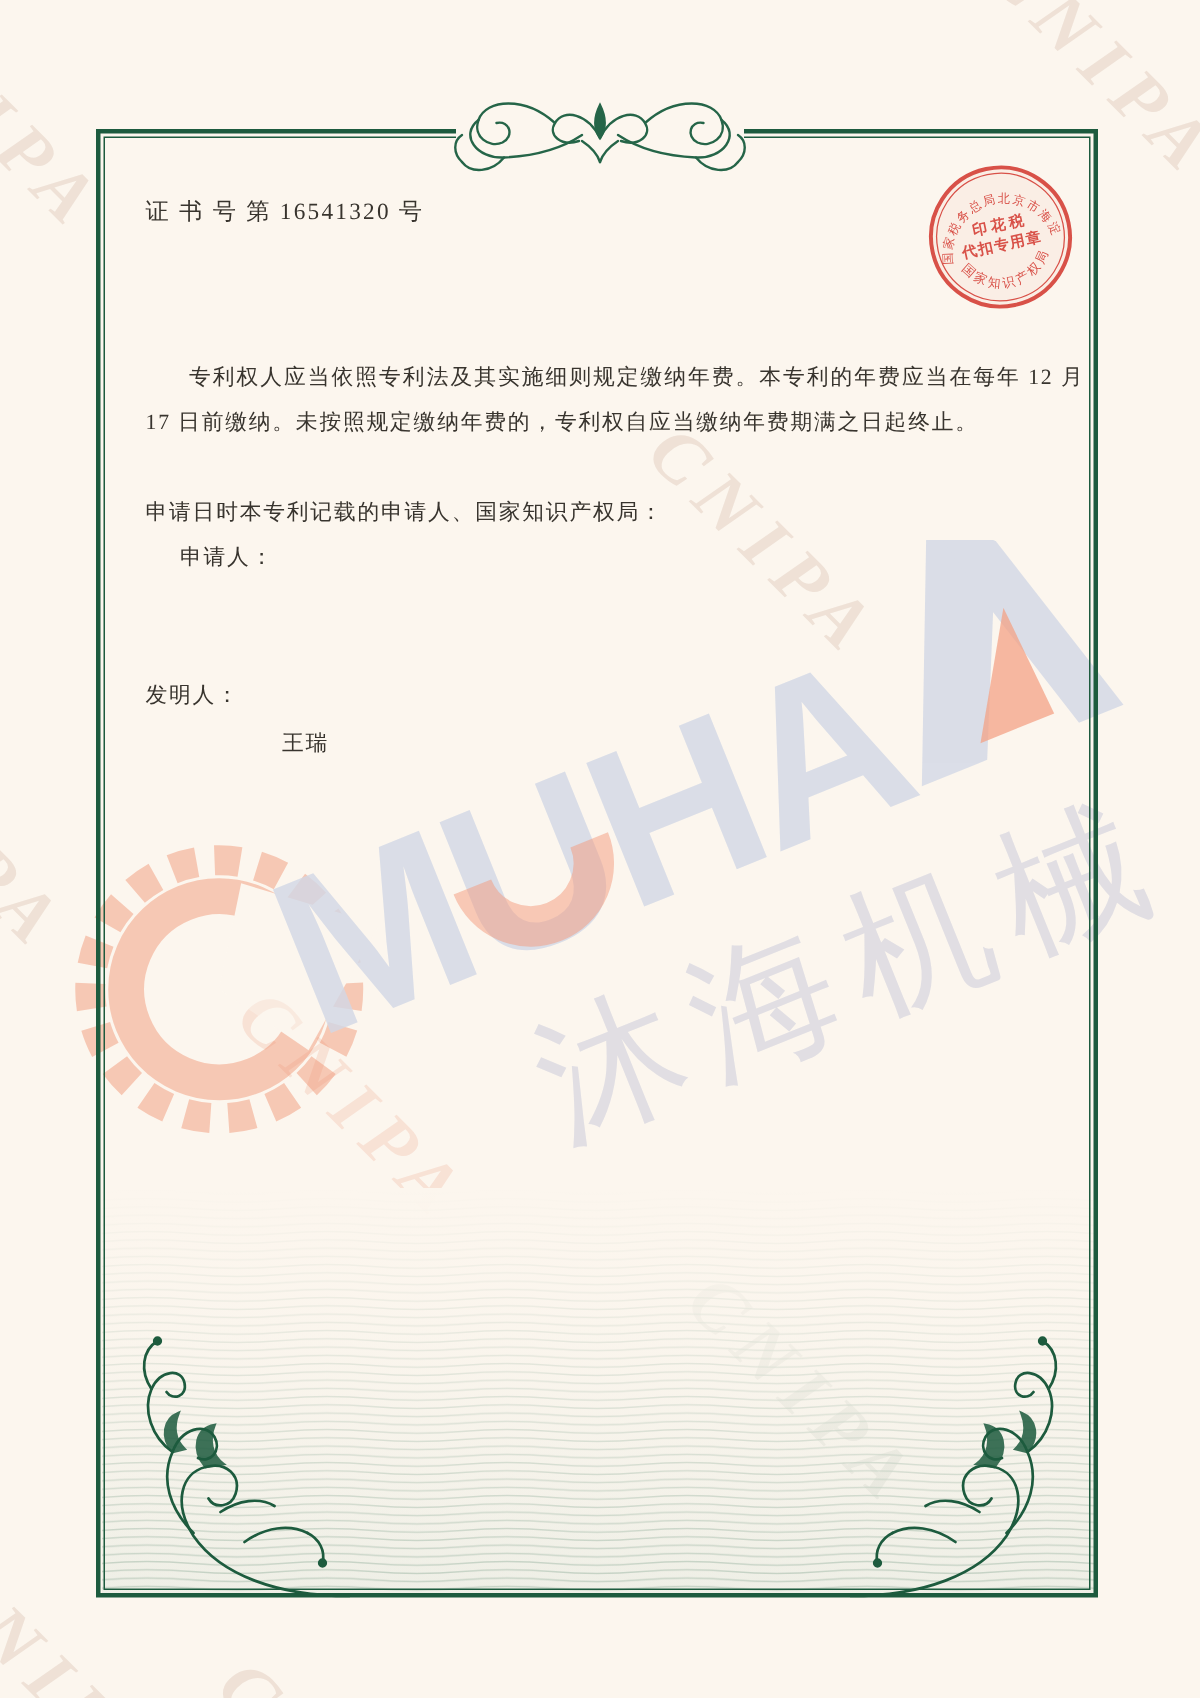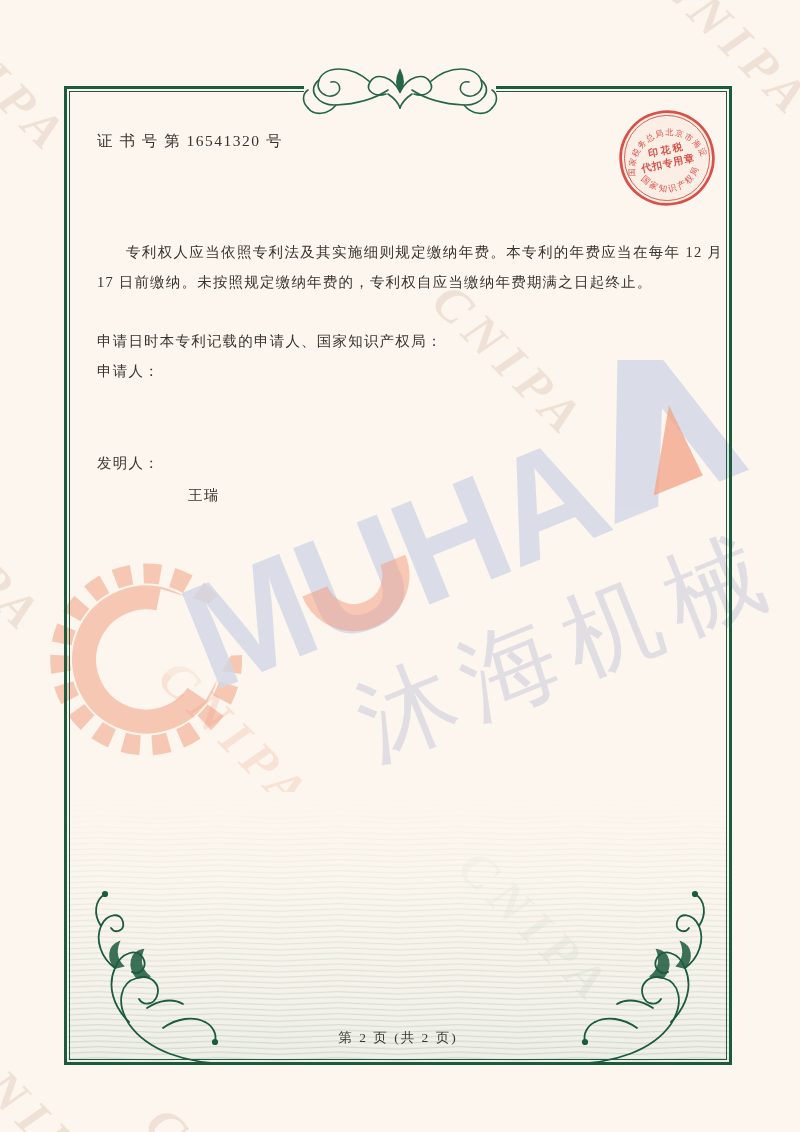--- a/index.html
+++ b/index.html
@@ -48,21 +48,21 @@
     font-size:15.5px;letter-spacing:1.5px;
   }
   .para{
     position:absolute;left:97px;width:626px;
     font-size:14.5px;line-height:29.5px;letter-spacing:1.2px;
     text-align:justify;text-indent:2em;
   }
   .p-fee{top:238px;}
   .line{position:absolute;left:97px;font-size:14.5px;letter-spacing:1.2px;white-space:nowrap;}
   .l-intro{top:332px;}
-  .l-applicant{top:362px;}
+  .l-applicant{top:362px;margin-left:23px;}
   .l-company{top:393px;left:164px;}
   .l-inventor-label{top:454px;}
   .l-inventor{top:486px;left:164px;margin-left:24px;}
   .footer{
     position:absolute;left:64px;top:1029px;width:668px;
     text-align:center;font-size:13.5px;letter-spacing:2px;color:#3c3a34;
   }
 </style>
 </head>
 <body>
@@ -203,16 +203,15 @@
     <div class="cert-no">证 书 号 第 16541320 号</div>
 
     <div class="para p-fee">专利权人应当依照专利法及其实施细则规定缴纳年费。本专利的年费应当在每年 12 月 17 日前缴纳。未按照规定缴纳年费的，专利权自应当缴纳年费期满之日起终止。</div>
 
     <div class="line l-intro">申请日时本专利记载的申请人、国家知识产权局：</div>
     <div class="line l-applicant">申请人：</div>
 
     <div class="line l-inventor-label">发明人：</div>
     <div class="line l-inventor">王瑞</div>
 
-    <div class="footer">第 2 页 (共 2 页)</div>
   </div>
 
 </div>
 
 </body></html>

